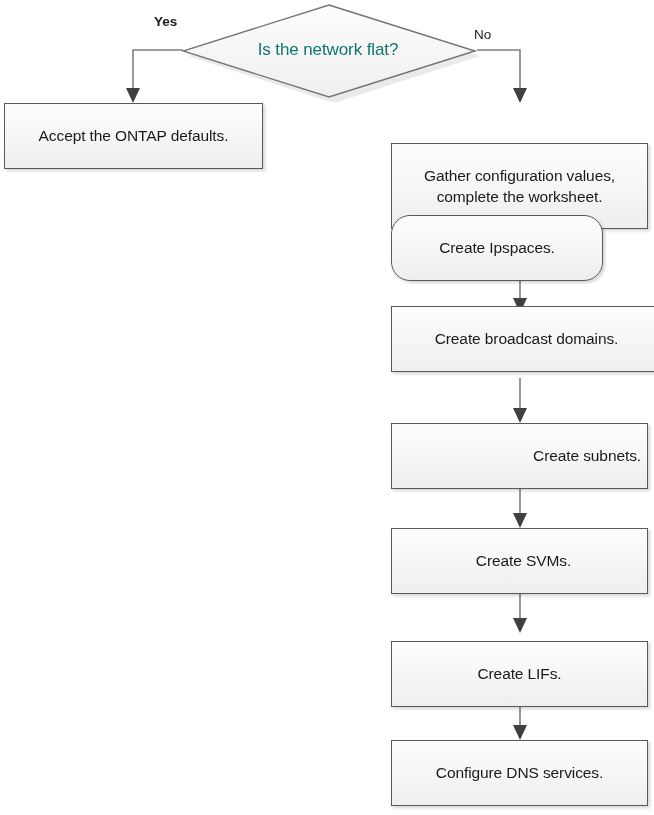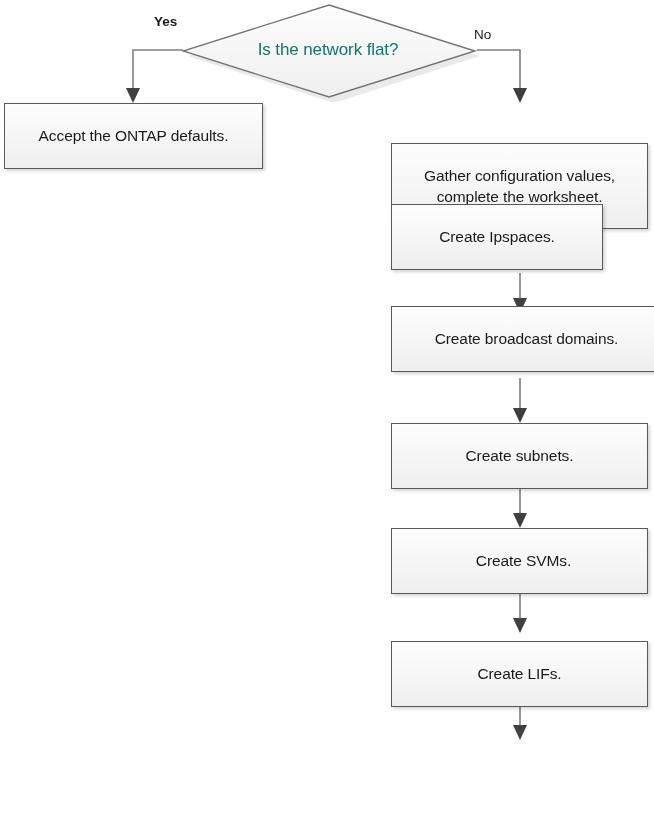--- a/index.html
+++ b/index.html
@@ -154,34 +154,37 @@
 
   <div class="proc-box" style="left:4px; top:103px; width:259px; height:66px;">
     <span class="box-text">Accept the ONTAP defaults.</span>
   </div>
 
   <div class="proc-box" style="left:391px; top:103px; width:257px; height:86px;margin-top:40px;">
     <span class="box-text">Gather configuration values,
 complete the worksheet.</span>
   </div>
 
-  <div class="proc-box" style="left:391px; top:204px; width:212px; height:66px;">
+  <div class="proc-box" style="left:391px; top:215px; width:212px; height:66px;border-radius:19px;">
     <span class="box-text">Create Ipspaces.</span>
   </div>
 
   <div class="proc-box" style="left:391px; top:306px; width:271px; height:66px;">
     <span class="box-text">Create broadcast domains.</span>
   </div>
 
-  <div class="proc-box" style="left:391px; top:423px; width:257px; height:66px;">
+  <div class="proc-box" style="left:391px; top:423px; width:257px; height:66px;justify-content:flex-end;">
     <span class="box-text">Create subnets.</span>
   </div>
 
   <div class="proc-box" style="left:391px; top:528px; width:257px; height:66px;padding-left:8px;">
     <span class="box-text">Create SVMs.</span>
   </div>
 
   <div class="proc-box" style="left:391px; top:633px; width:257px; height:66px;margin-top:8px;">
     <span class="box-text">Create LIFs.</span>
   </div>
 
+  <div class="proc-box" style="left:391px; top:740px; width:257px; height:66px;">
+    <span class="box-text">Configure DNS services.</span>
+  </div>
 
 </div>
 
 </body></html>

